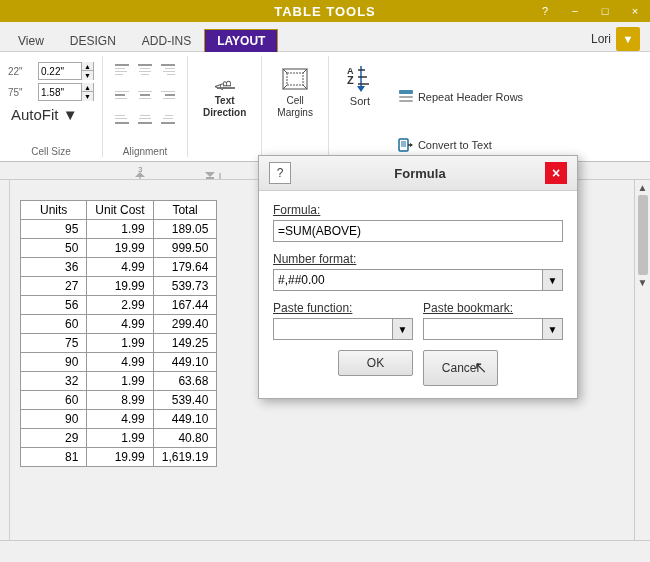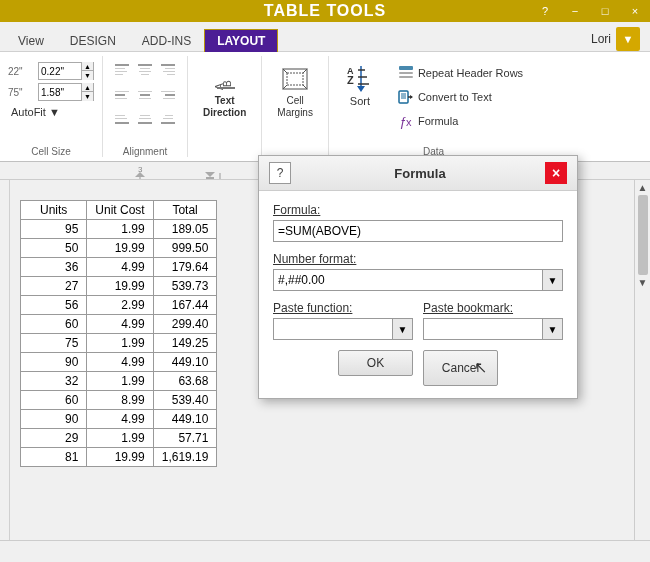--- a/index.html
+++ b/index.html
@@ -9,21 +9,21 @@
     .title-bar {
       background: #c0a000;
       height: 22px;
       display: flex;
       align-items: center;
       justify-content: center;
       position: relative;
     }
     .title-bar-text {
       color: white;
-      font-size: 16px;
+      font-size: 13px;
       font-weight: bold;
       letter-spacing: 1px;
     }
     .title-bar-controls {
       position: absolute;
       right: 0;
       top: 0;
       display: flex;
       height: 22px;
     }
@@ -144,20 +144,21 @@
       align-items: center;
       padding: 2px 6px;
       cursor: pointer;
       border-radius: 2px;
       border: 1px solid transparent;
       background: transparent;
       font-size: 11px;
       color: #333;
       white-space: nowrap;
       gap: 4px;
+      margin-top: 24px;
     }
     .small-icon {
       width: 16px;
       height: 16px;
       display: flex;
       align-items: center;
       justify-content: center;
       font-size: 12px;
     }
     .cell-size-row {
@@ -441,21 +442,21 @@
       <div class="cell-size-row">
         <span style="font-size:10px;color:#666;width:28px;">75"</span>
         <div style="display:flex;align-items:center;border:1px solid #aaa;background:white;height:18px;">
           <input class="cell-size-input" type="text" value="1.58&quot;" style="width: 42px; border: none; height: 16px; font-size: 10px; padding: 0px 2px;">
           <div style="display:flex;flex-direction:column;width:12px;height:18px;border-left:1px solid #aaa;">
             <div style="height:9px;display:flex;align-items:center;justify-content:center;font-size:7px;cursor:pointer;background:#f0f0f0;border-bottom:1px solid #aaa;">▲</div>
             <div style="height:9px;display:flex;align-items:center;justify-content:center;font-size:7px;cursor:pointer;background:#f0f0f0;">▼</div>
           </div>
         </div>
       </div>
-      <div style="font-size:11px;cursor:pointer;color:#333;padding:1px 2px;border:1px solid transparent;border-radius:2px;">AutoFit ▼</div>
+      <div style="font-size:15px;cursor:pointer;color:#333;padding:1px 2px;border:1px solid transparent;border-radius:2px;">AutoFit ▼</div>
     </div>
     <div class="ribbon-group-label">Cell Size</div>
   </div>
 
   <div class="ribbon-group">
     <div style="padding-top:4px;">
       <div style="display:flex;gap:1px;margin-bottom:2px;">
 
         <div class="align-btn" title="Align Top Left">
           <svg width="18" height="18" viewBox="0 0 18 18">
@@ -703,21 +704,21 @@
               <td>539.40</td>
             </tr>
             <tr>
               <td>90</td>
               <td>4.99</td>
               <td>449.10</td>
             </tr>
             <tr>
               <td>29</td>
               <td>1.99</td>
-              <td>57.71</td>
+              <td>40.80</td>
             </tr>
             <tr>
               <td>81</td>
               <td>19.99</td>
               <td>1,619.19</td>
             </tr>
           </tbody>
       </table>
     </div>
 

